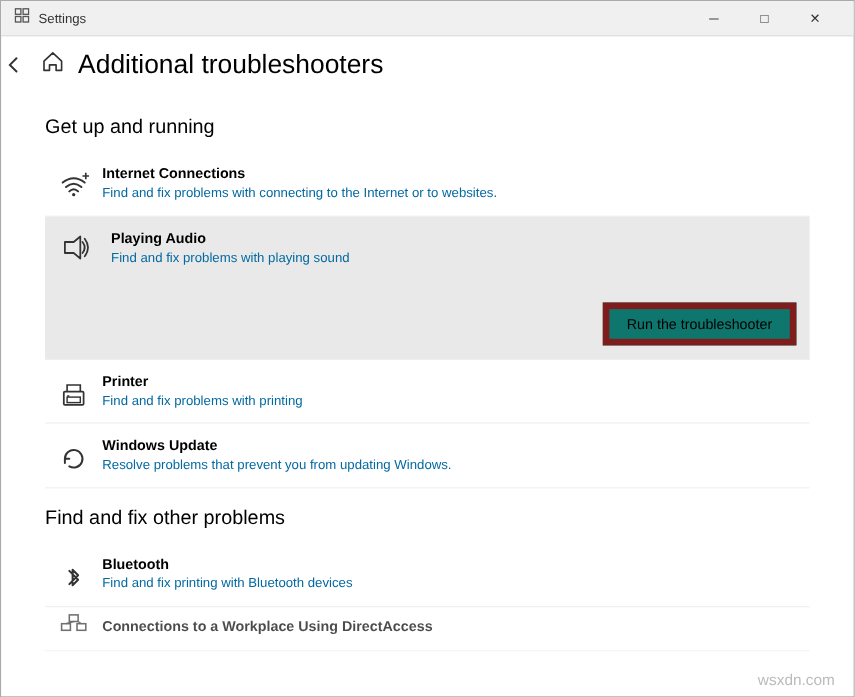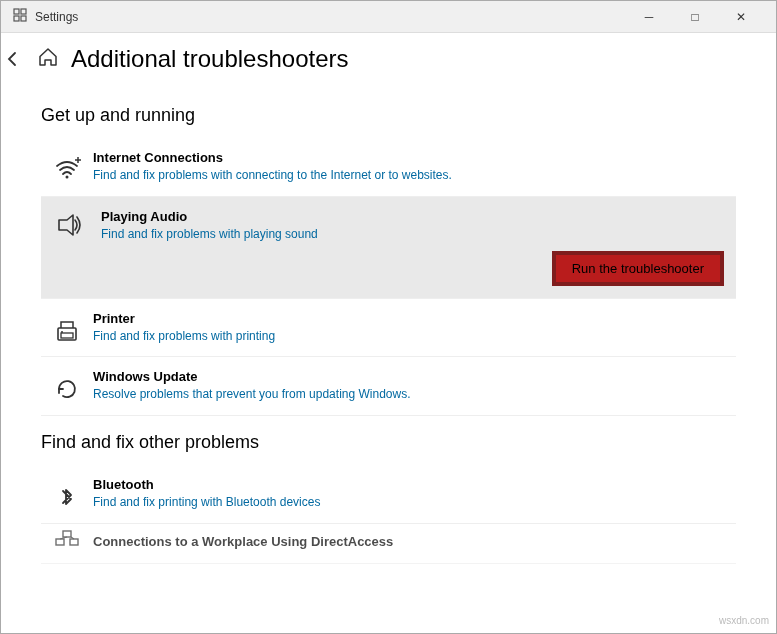--- a/index.html
+++ b/index.html
@@ -138,26 +138,26 @@
       font-weight: 600;
       color: #000;
       margin-bottom: 2px;
     }
     .item-desc {
       font-size: 12px;
       color: #0369a1;
       line-height: 1.4;
     }
     .run-btn {
-      margin-top: 0;
+      margin-top: 24px;
       align-self: flex-end;
       margin-left: auto;
       padding: 6px 16px;
-      background: #b91c1c;
-      border: 4px solid #7f1d1d;
+      background: #0f766e;
+      border: 6px solid #7f1d1d;
       cursor: pointer;
       font-size: 13px;
       font-family: 'Segoe UI', sans-serif;
     }
     .run-btn-container {
       width: 100%;
       display: flex;
       justify-content: flex-end;
       padding-right: 4px;
     }
@@ -169,22 +169,22 @@
     }
 
     
     .section-divider {
       margin: 8px 0 0 0;
     }
 
     .watermark {
       position: fixed;
       bottom: 8px;
-      right: 8px;
-      font-size: 10px;
+      right: 18px;
+      font-size: 14px;
       color: #bbb;
       font-family: sans-serif;
     }
   </style>
 </head>
 <body>
 
 <div class="title-bar">
   <div class="title-bar-left">
     <span>

